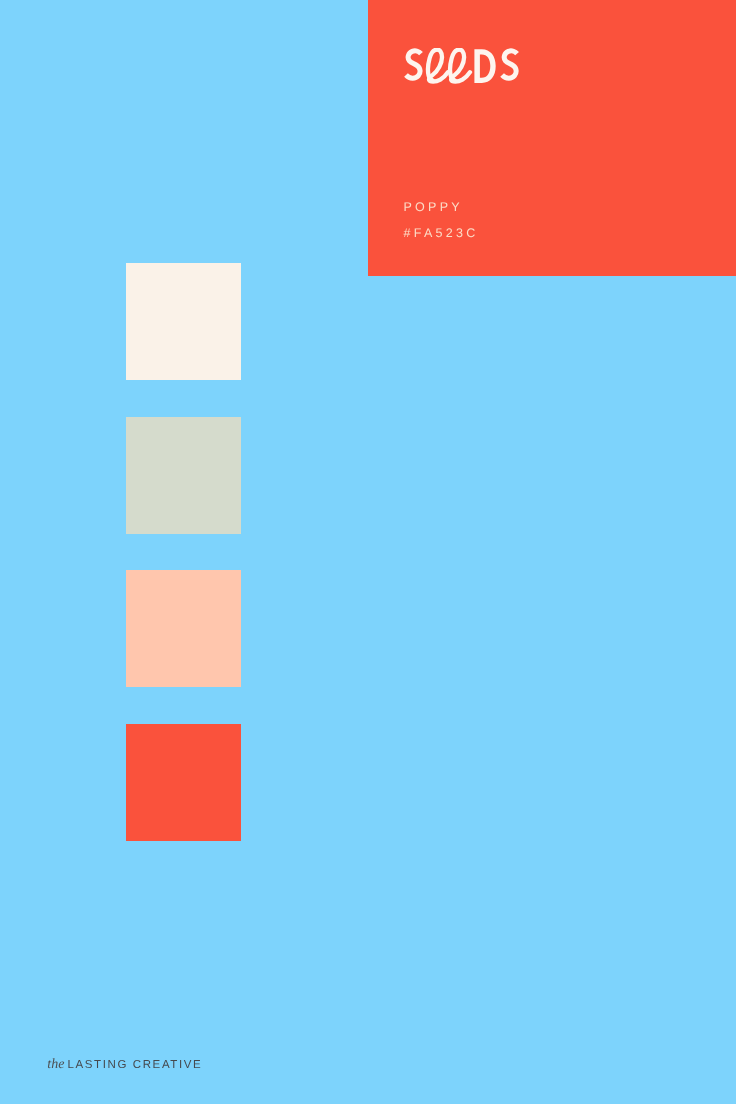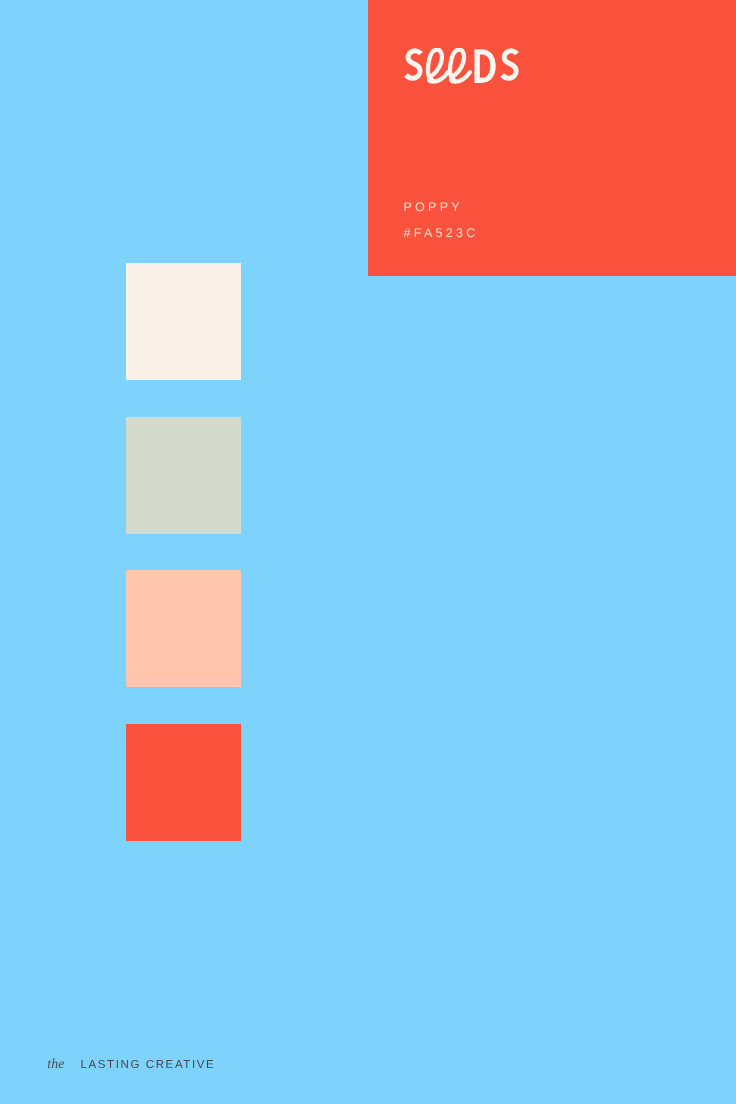--- a/index.html
+++ b/index.html
@@ -32,21 +32,21 @@
   .caption-2{top:201.5px;}
   .caption-3{top:200.5px;}
   .caption-4{top:202px;}
   .caption .name,
   .caption .hex{font-size:12.5px;letter-spacing:3.3px;line-height:13px;font-weight:400;}
   .caption .hex{margin-top:13.5px;}
 
   
   .signature{position:absolute;left:47.3px;top:1054.5px;white-space:nowrap;color:#4d5154;}
   .signature .sig-the{font-family:"Liberation Serif",serif;font-style:italic;font-size:14px;}
-  .signature .sig-name{font-size:11.5px;letter-spacing:1.62px;margin-left:16px;color:#45494e;}
+  .signature .sig-name{font-size:11.5px;letter-spacing:1.62px;margin-left:3px;color:#45494e;}
 </style>
 </head>
 <body>
 
 <div class="board" style="background: #7dd3fc;">
 
   <div class="chips">
     <div class="chip" style="background:#FAF2E8"></div>
     <div class="chip" style="background:#D5DBCC"></div>
     <div class="chip" style="background:#FFC6AD"></div>

